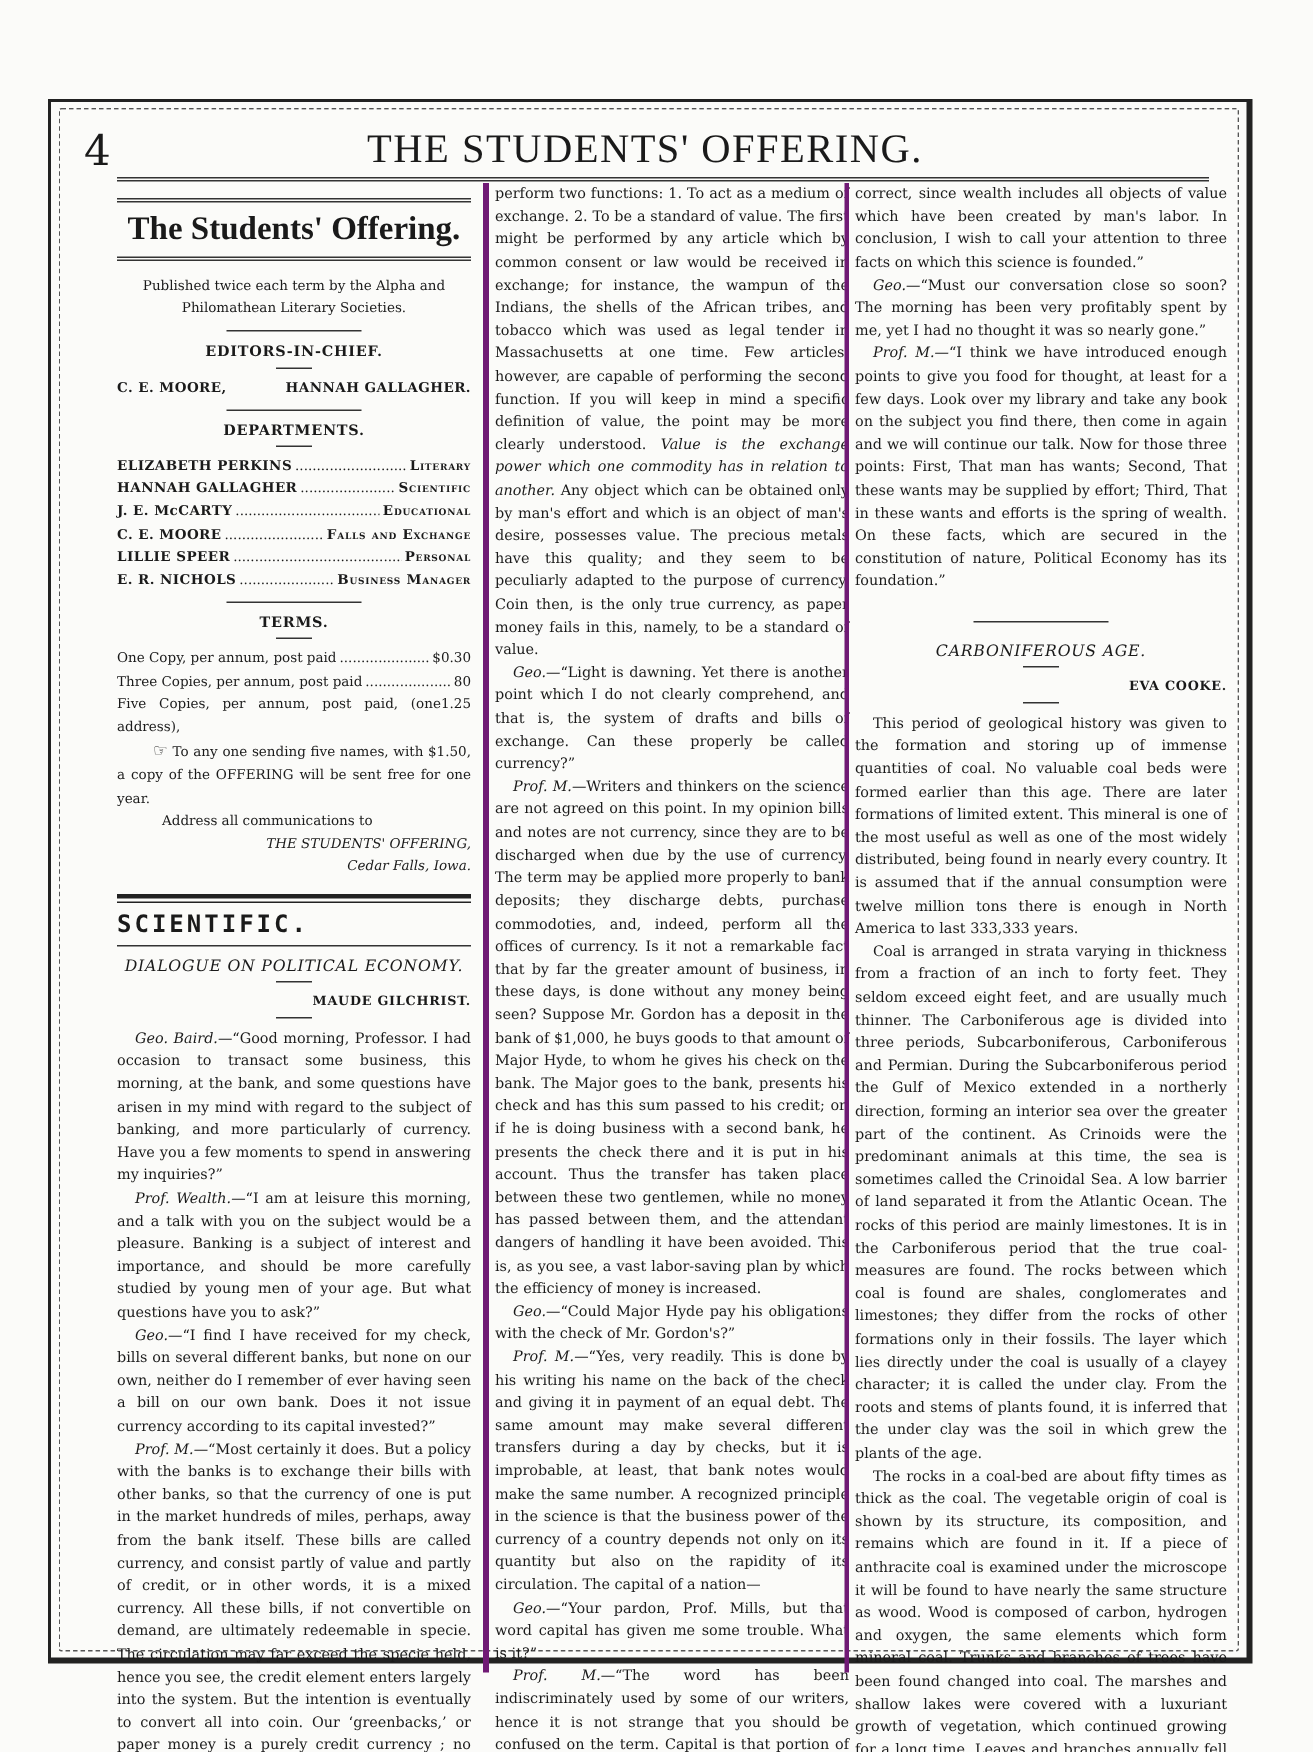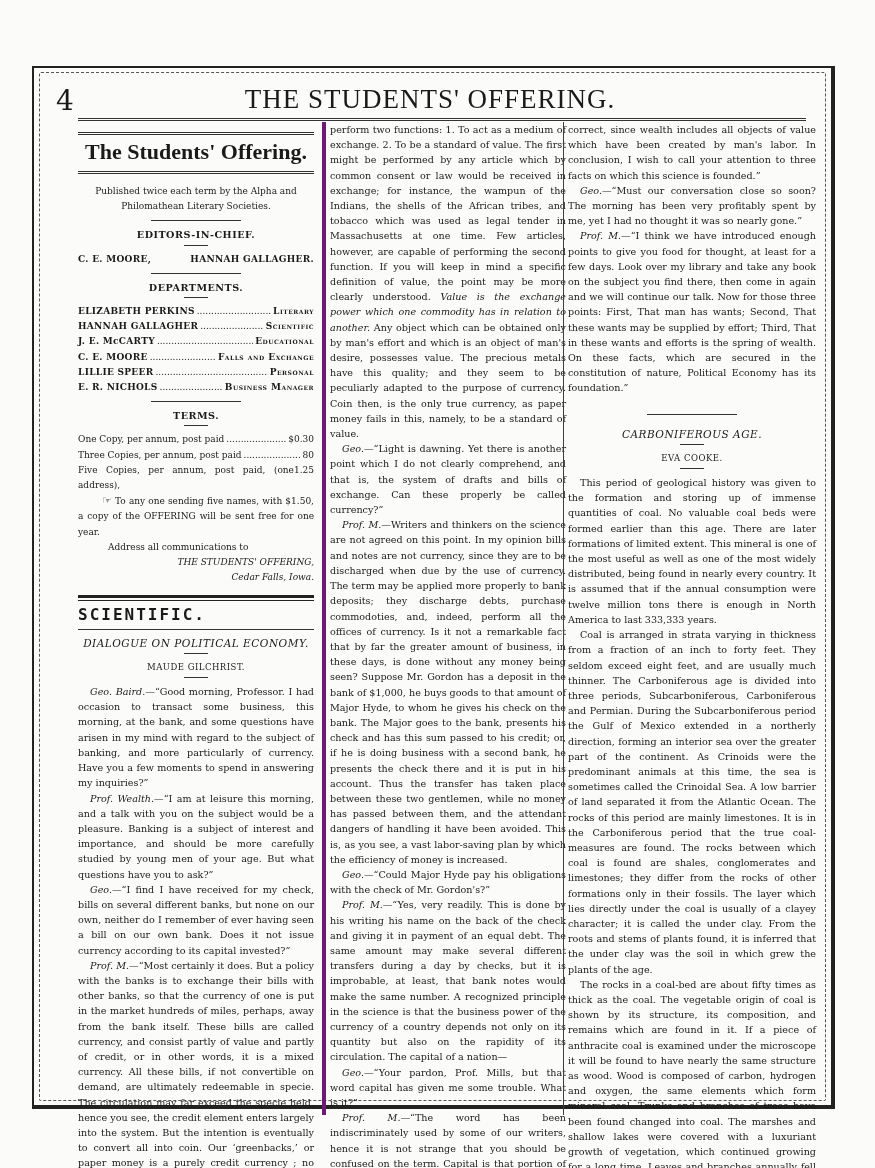--- a/index.html
+++ b/index.html
@@ -6,39 +6,39 @@
   body{width:875px;height:1168px;position:relative;overflow:hidden;font-family:"DejaVu Serif","Liberation Serif",serif;color:#1a1a1a;}
   .frame{position:absolute;left:32px;top:66px;width:803px;height:1043px;border:2px solid #222;border-right-width:4px;border-bottom-width:4px;box-sizing:border-box;}
   .wavy{position:absolute;left:5px;right:5px;top:4px;bottom:4px;border:1px dashed #555;border-radius:2px;}
   .header{position:absolute;left:50px;top:78px;width:760px;height:40px;}
   .pnum{position:absolute;left:6px;top:6px;font-size:28px;font-family:"DejaVu Serif",serif;font-weight:300;}
   .mast{position:absolute;left:0;right:0;top:6px;text-align:center;font-size:27px;letter-spacing:1px;font-family:"Liberation Serif",serif;}
   .hrule{position:absolute;left:78px;top:118px;width:728px;border-top:3px double #333;height:2px;}
   .col{position:absolute;top:122px;font-size:9.6px;line-height:15.2px;text-align:justify;}
   .c1{left:78px;width:236px;}
   .c2{left:322px;width:236px;border-left:4px solid #701a75;padding-left:4px;}
-  .c3{left:563px;width:248px;border-left:1px solid #701a75;padding-left:4px;}
+  .c3{left:563px;width:248px;border-left:3px solid #701a75;padding-left:4px;}
   .c2,.c3{height:993px;}
   p{margin:0;text-indent:12px;}
   .center{text-align:center;text-indent:0;}
   .title{font-family:"Liberation Serif",serif;font-weight:bold;font-size:22px;line-height:30px;text-align:center;margin-top:10px;border-top:3px double #333;border-bottom:3px double #333;padding:2px 0 4px;}
   .small{font-size:9px;}
   .sc{font-variant:small-caps;font-weight:bold;letter-spacing:.5px;}
   .short{width:90px;margin:6px auto;border-top:1px solid #333;}
   .tiny{width:24px;margin:2px auto 6px;border-top:1px solid #333;}
   .row{display:flex;justify-content:space-between;font-size:9px;}
   .row .l{font-weight:bold;letter-spacing:.3px;}
   .dots{flex:1;overflow:hidden;white-space:nowrap;margin:0 2px;}
   .dots:after{content:"........................................................................................................";}
   .it{font-style:italic;}
   .bi{font-style:italic;font-weight:normal;}
   .heavy{border-top:3px solid #222;border-bottom:1px solid #222;height:2px;margin:10px 0 6px;}
   .sci{font-family:"DejaVu Sans Mono",monospace;font-size:16px;letter-spacing:2px;font-weight:bold;margin:2px 0 6px;}
   .art{text-align:center;font-style:italic;font-size:10.5px;letter-spacing:.5px;margin-top:6px;}
-  .auth{text-align:center;font-size:8.5px;letter-spacing:.5px;font-weight:normal;}
+  .auth{text-align:right;font-size:8.5px;letter-spacing:.5px;font-weight:bold;}
   .spk{font-style:italic;}
   .hand{display:inline-block;font-size:11px;}
   .right{text-align:right;}
 </style>
 </head>
 <body>
 
 <div class="frame">
     <div class="wavy"></div>
   </div>

